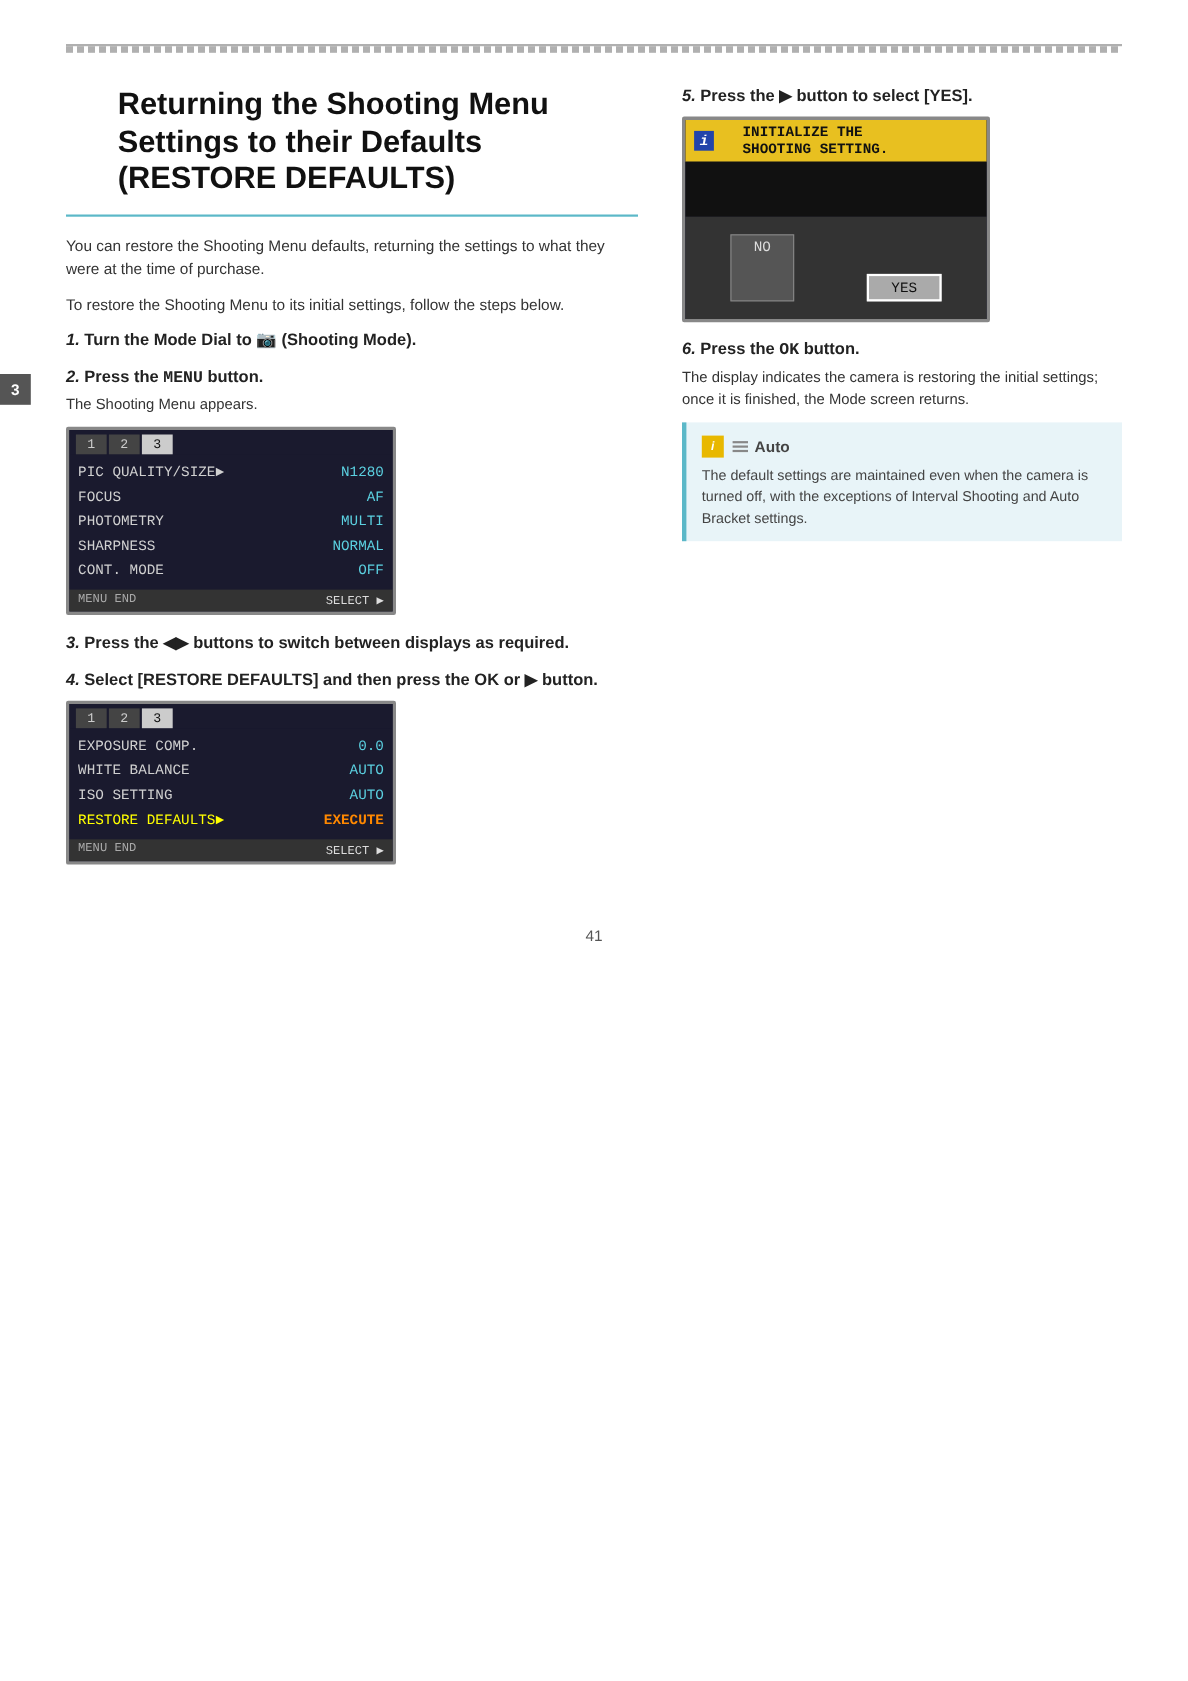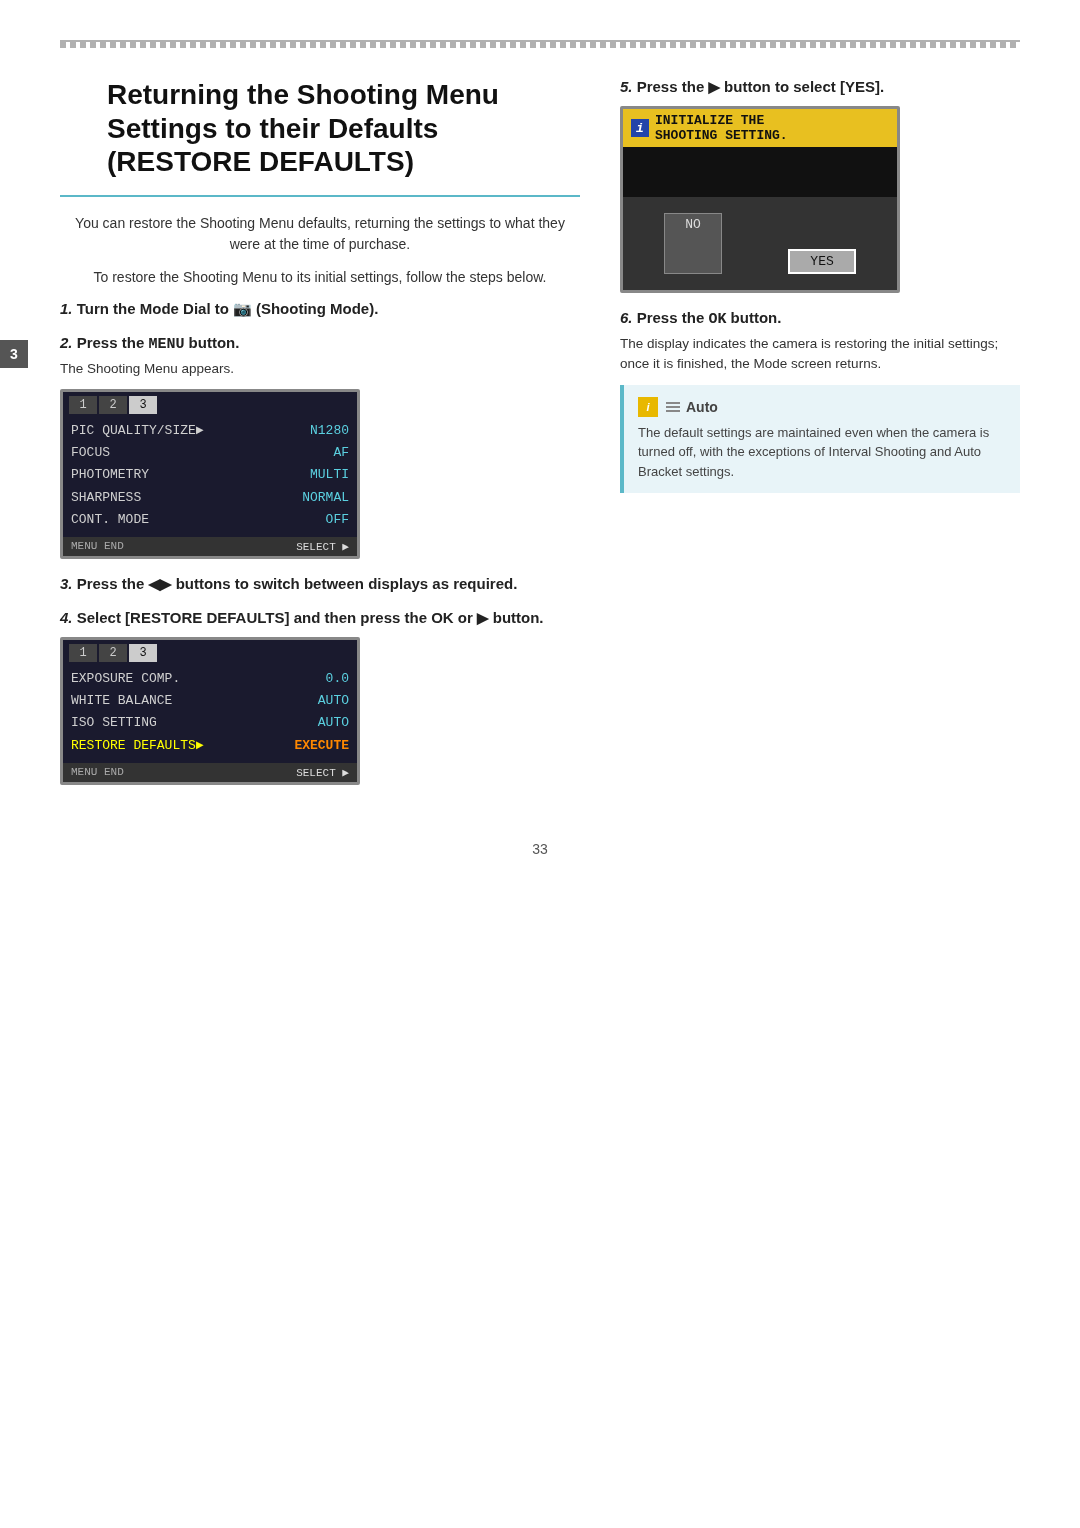--- a/index.html
+++ b/index.html
@@ -79,21 +79,20 @@
       border-top: 2px solid #5bb8c8;
       margin-bottom: 16px;
     }
 
     
     .body-text {
       font-size: 14px;
       line-height: 1.5;
       color: #333;
       margin-bottom: 12px;
-      text-align: center;
     }
 
     
     .step {
       margin-bottom: 16px;
     }
 
     .step-label {
       font-size: 15px;
       font-weight: bold;
@@ -204,20 +203,21 @@
       align-items: center;
       justify-content: center;
       font-style: italic;
     }
 
     .lcd-info-text {
       color: #111;
       font-size: 13px;
       font-family: 'Courier New', monospace;
       font-weight: bold;
+      margin-left: 20px;
     }
 
     .lcd-dark-area {
       background: #111;
       padding: 16px 8px;
       min-height: 50px;
     }
 
     .lcd-buttons-row {
       background: #333;
@@ -482,15 +482,15 @@
             </div>
             <span class="note-title">Auto</span>
           </div>
           <p class="note-text">The default settings are maintained even when the camera is turned off, with the exceptions of Interval Shooting and Auto Bracket settings.</p>
         </div>
       </div>
 
     </div>
   </div>
 
-  <div class="page-number">33</div>
+  <div class="page-number">41</div>
 
 </div>
 
 </body></html>

